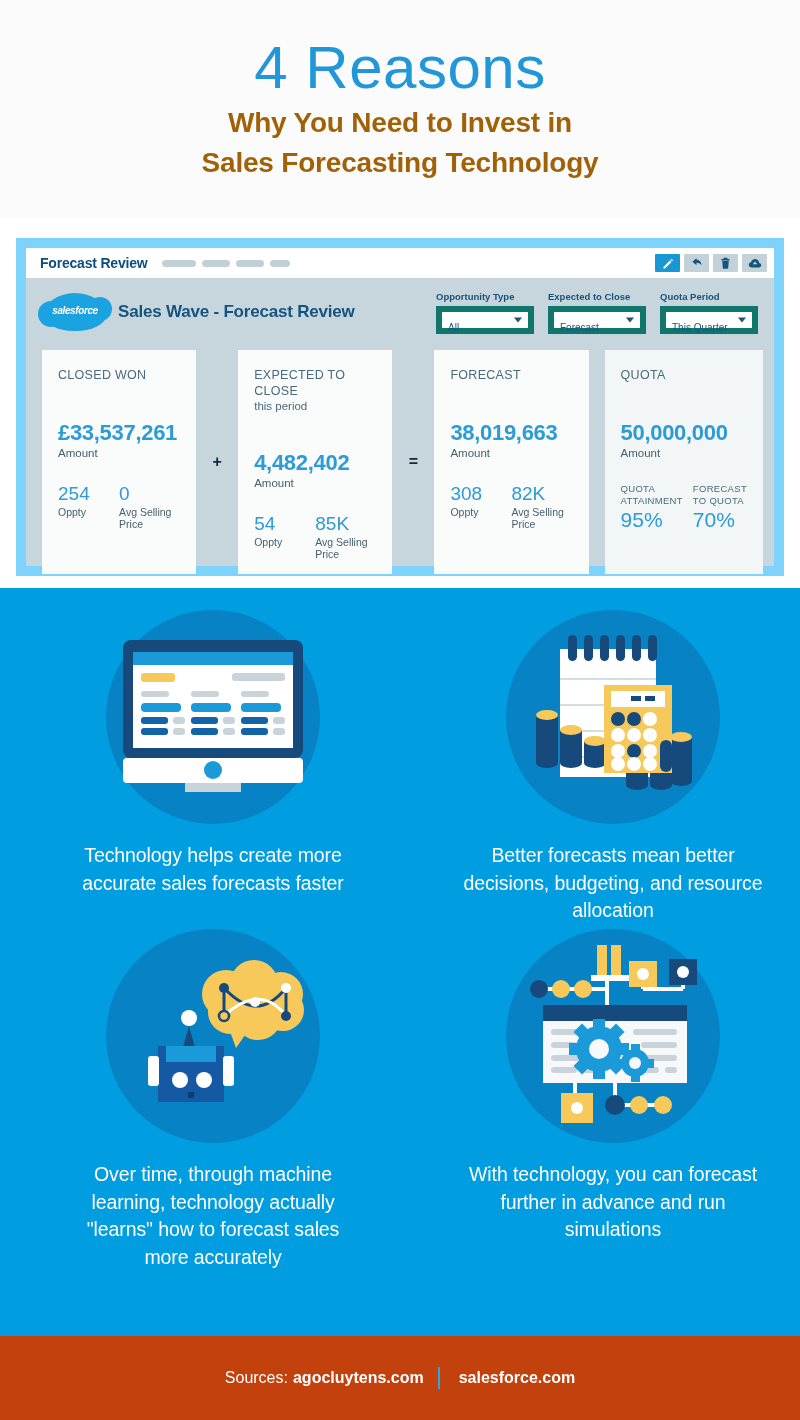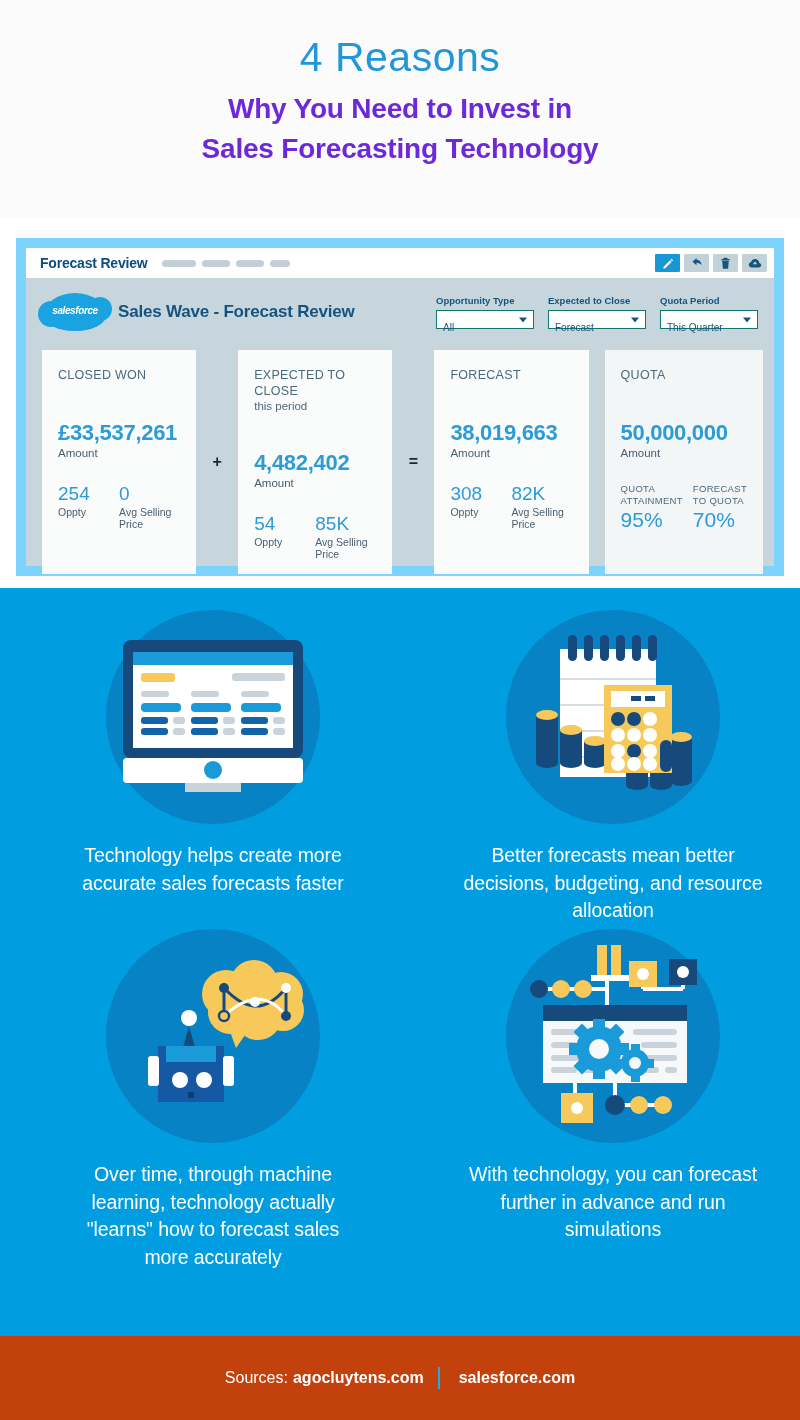--- a/index.html
+++ b/index.html
@@ -16,33 +16,33 @@
   .title-block {
     height: 218px;
     background: #fbfbfb;
     display: flex;
     flex-direction: column;
     align-items: center;
     justify-content: flex-start;
     padding-top: 36px;
   }
   .title-main {
-    font-size: 41px;
+    font-size: 60px;
     font-weight: 300;
     color: #2196d8;
     letter-spacing: 0.5px;
     line-height: 1.05;
   }
   .title-sub {
     font-size: 28px;
     font-weight: bold;
-    color: #6d28d9;
+    color: #a16207;
     line-height: 1.42;
     text-align: center;
-    margin-top: 10px;
+    margin-top: 4px;
     letter-spacing: -0.2px;
   }
 
   
   .dash-frame {
     position: absolute;
     left: 16px; top: 238px;
     width: 768px; height: 338px;
     background: #7dd3fc;
     padding: 10px;
@@ -121,21 +121,21 @@
   .filters { margin-left: auto; display: flex; gap: 14px; }
   .filter { display: flex; flex-direction: column; }
   .filter-label {
     font-size: 9.5px; font-weight: bold;
     color: #15537f; margin-bottom: 4px;
   }
   .filter-select {
     position: relative;
     background: #ffffff;
     height: 19px;
-    border: 1px solid #0f766e;
+    border: 6px solid #0f766e;
     display: flex; align-items: center;
     padding: 16px 20px 0 6px;
     font-size: 10px; color: #17557f;
     min-width: 98px;
   }
   .filter-select .caret {
     position: absolute; right: 6px; top: 50%;
     transform: translateY(-50%);
     width: 0; height: 0;
     border-left: 4px solid transparent;

